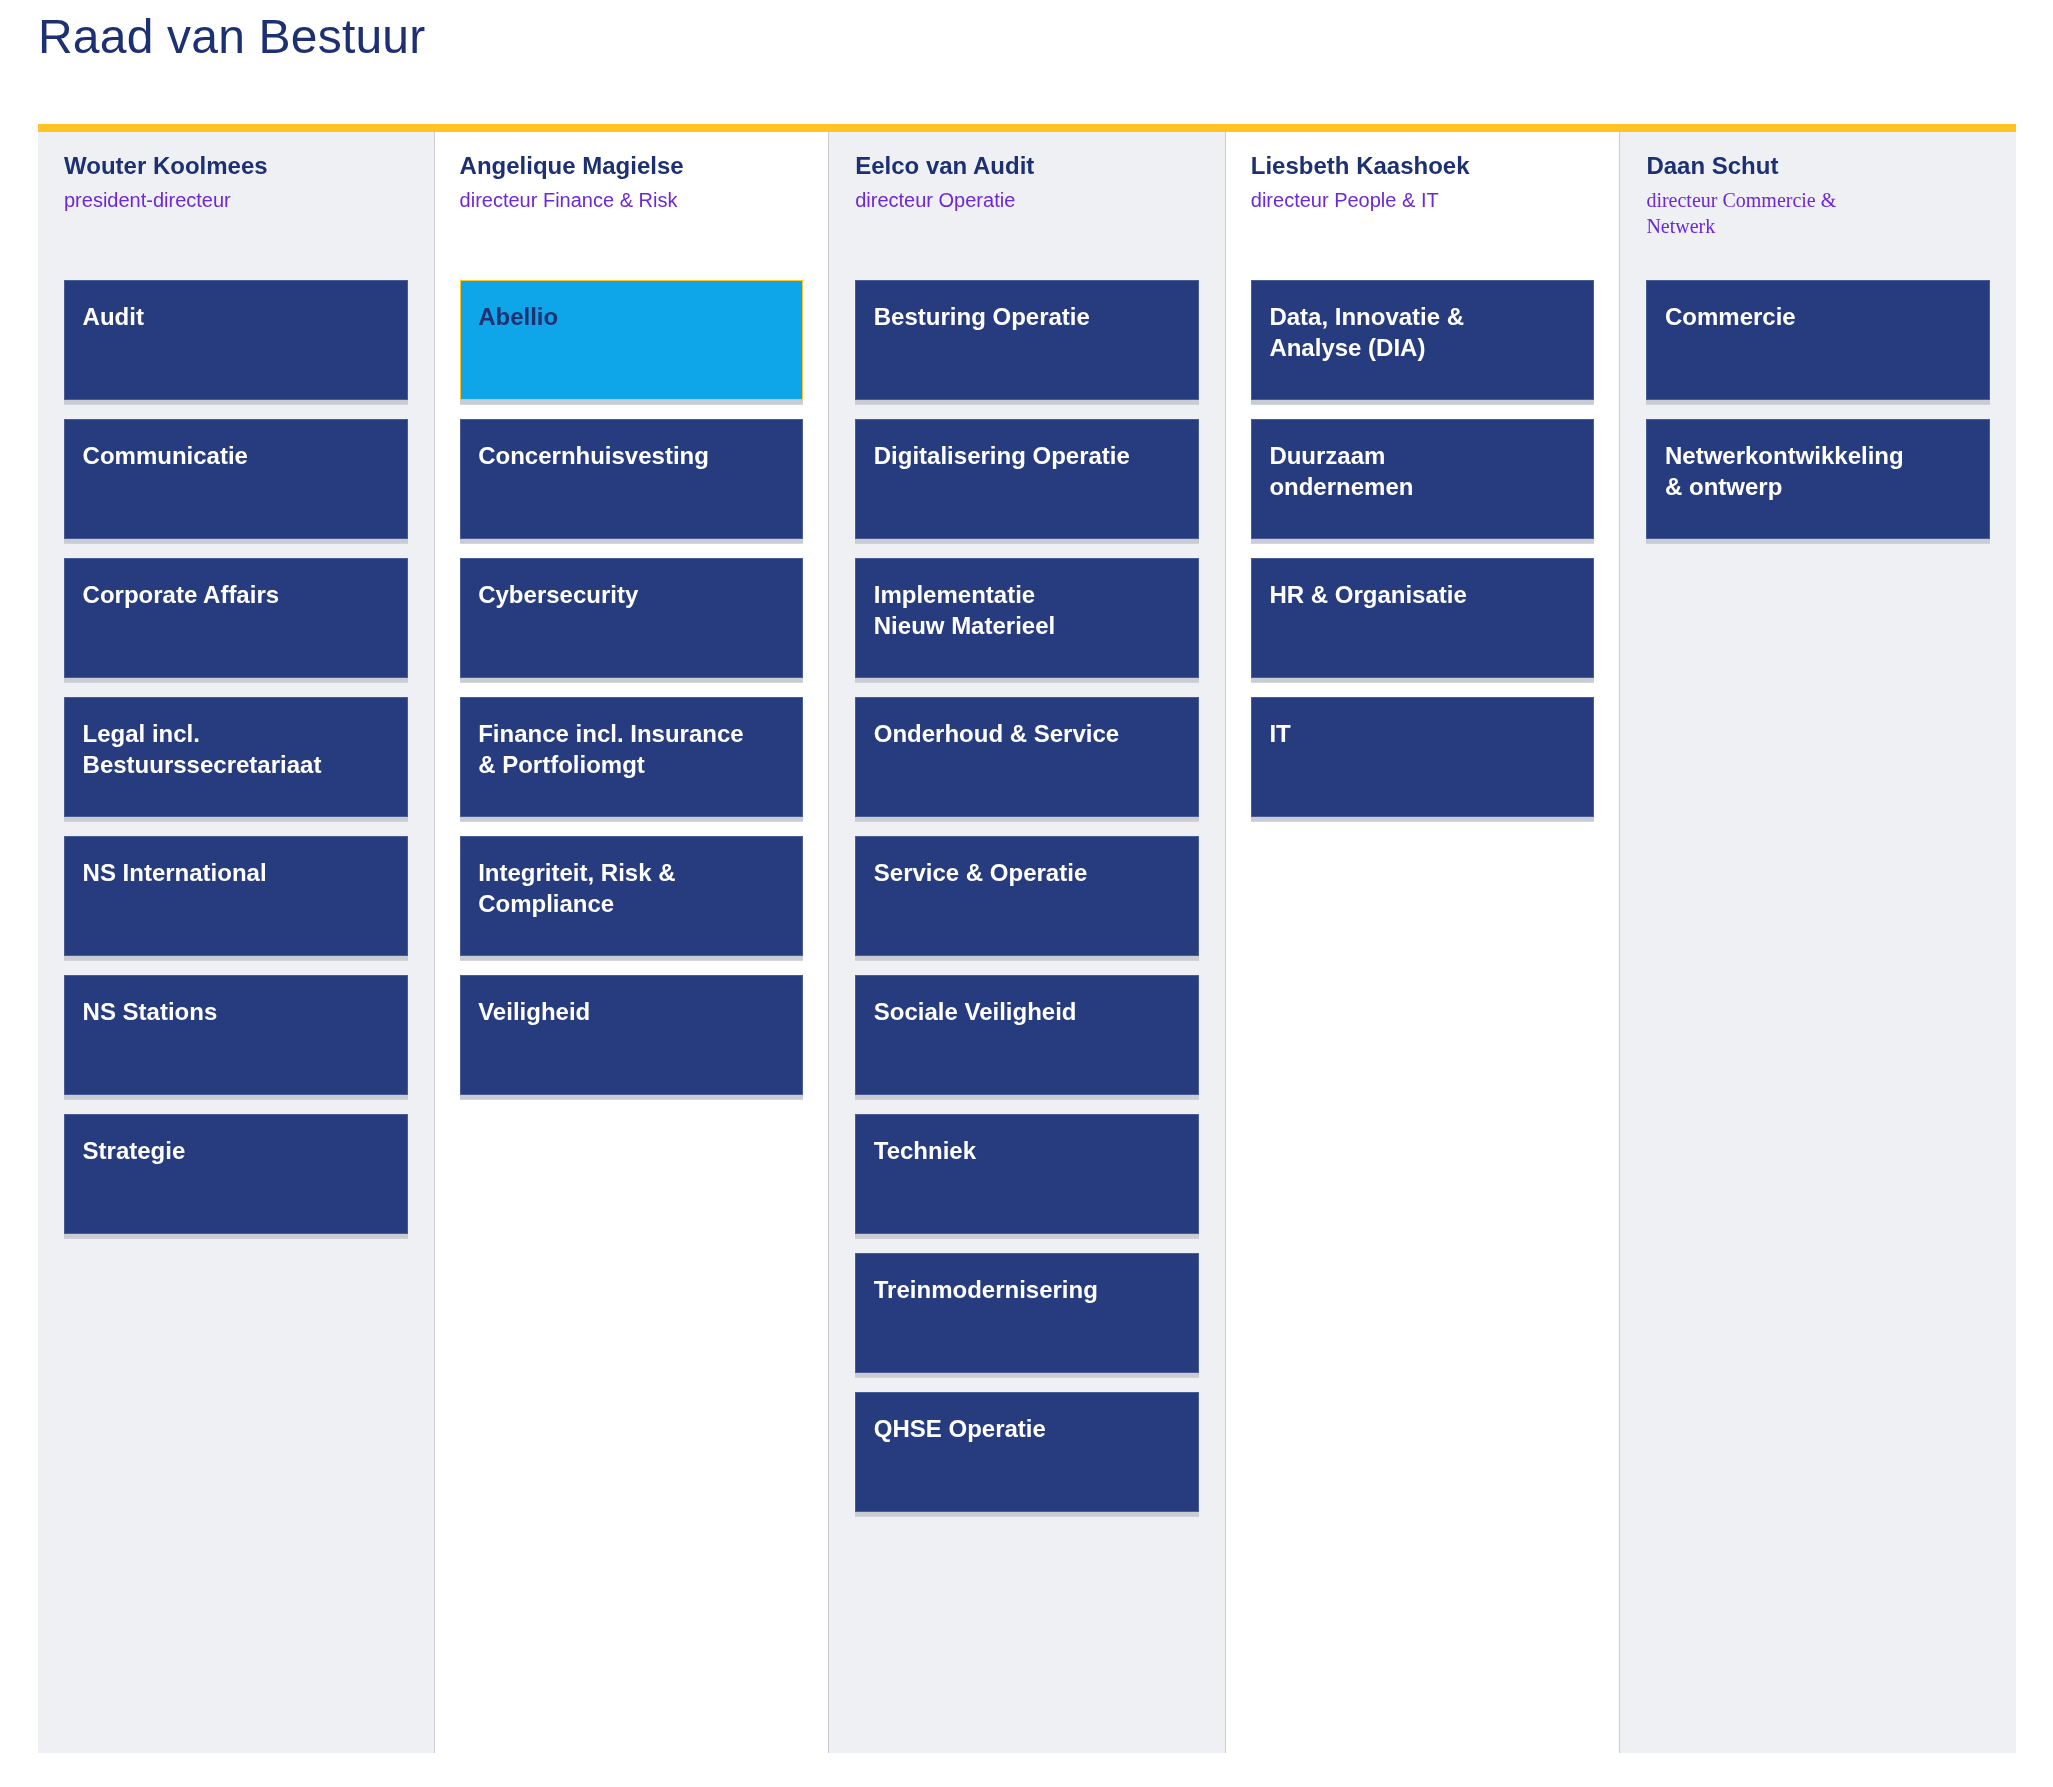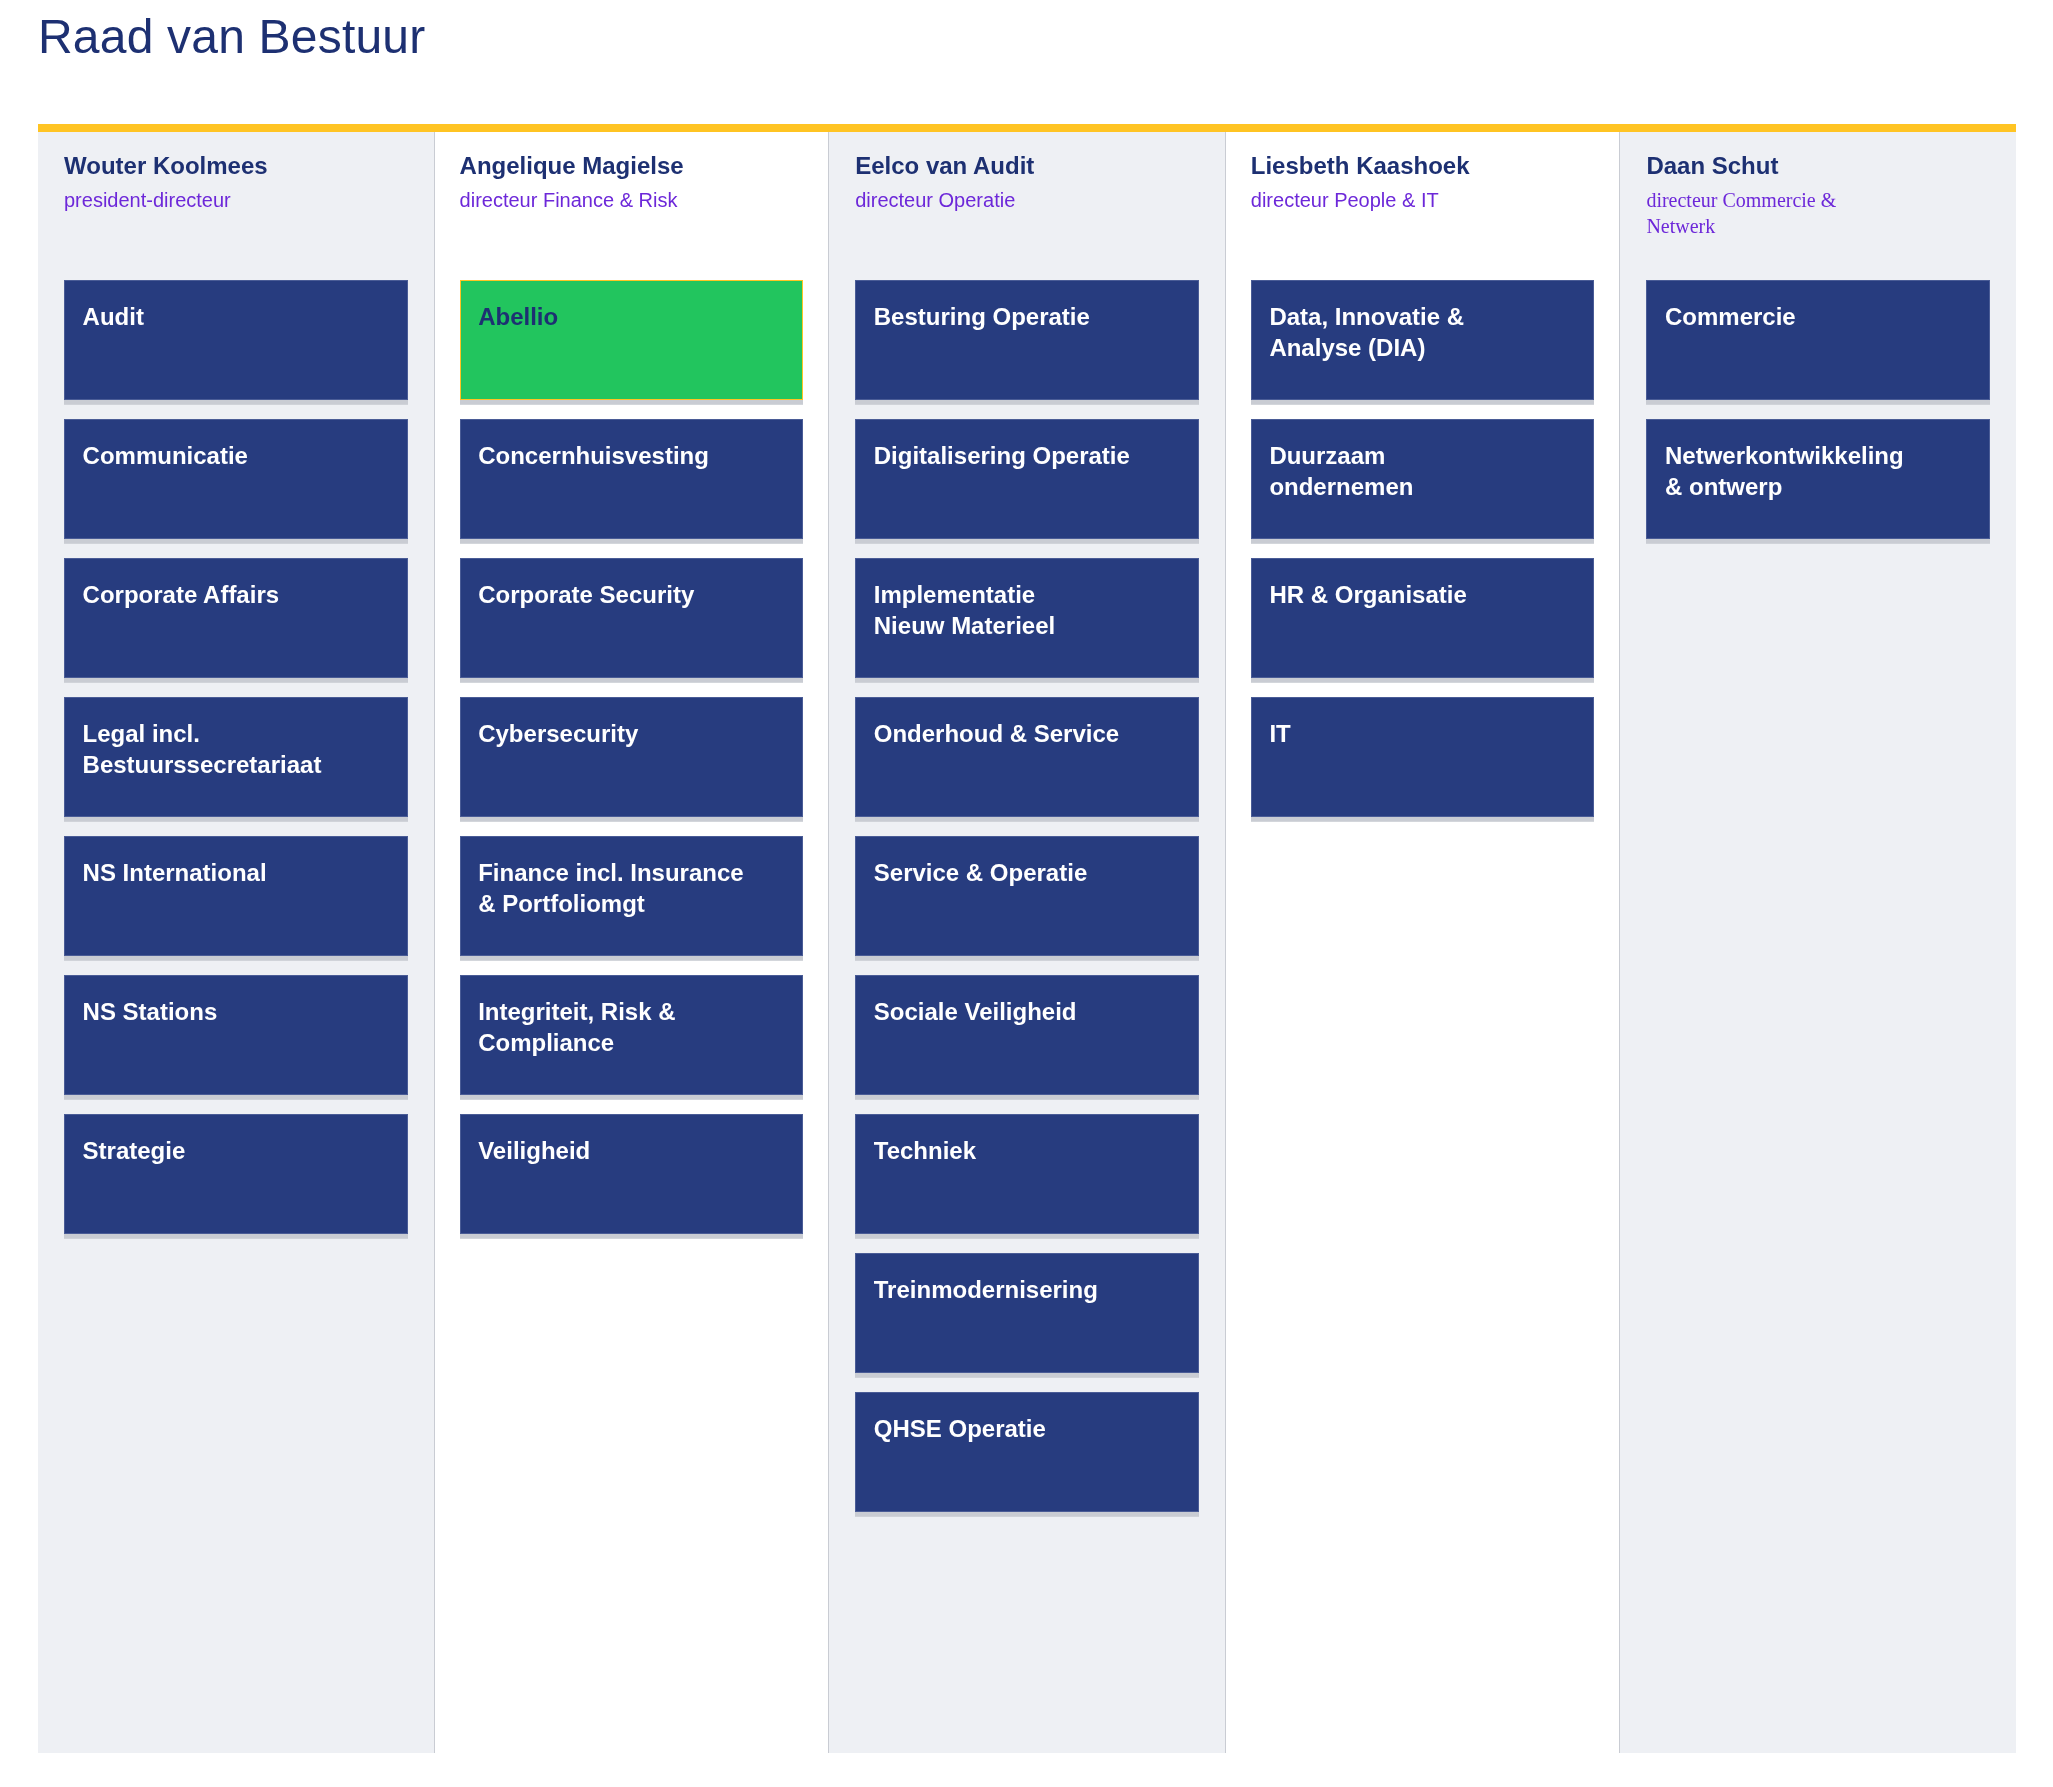--- a/index.html
+++ b/index.html
@@ -111,21 +111,21 @@
     position: relative;
     box-sizing: border-box;
     min-height: 120px;
     margin-bottom: 19px;
     padding: 21px 17.6px 8px 17.6px;
     background: #273c7f;
     border: 0.8px solid #4a5c96;
     box-shadow: 0 4.8px 0 0 #c9ccd3;
   }
   .unit.highlight {
-    background: #22c55e;
+    background: #0ea5e9;
     border: 0.8px solid #ffc423;
   }
   .unit-label {
     font-size: 24px;
     font-weight: 700;
     color: #ffffff;
     line-height: 1.28;
     white-space: pre-line;
   }
   .unit.highlight .unit-label { color: #1d3072; }
@@ -176,23 +176,20 @@
           <div class="col-role" style="white-space: pre-line;">directeur Finance &amp; Risk</div>
         </div>
         <div class="col-body">
           <div class="unit highlight">
             <div class="unit-label">Abellio</div>
           </div>
           <div class="unit">
             <div class="unit-label">Concernhuisvesting</div>
           </div>
           <div class="unit">
-            <div class="unit-label">Corporate Security</div>
-          </div>
-          <div class="unit">
             <div class="unit-label">Cybersecurity</div>
           </div>
           <div class="unit">
             <div class="unit-label">Finance incl. Insurance
 &amp; Portfoliomgt</div>
           </div>
           <div class="unit">
             <div class="unit-label">Integriteit, Risk &amp;
 Compliance</div>
           </div>

